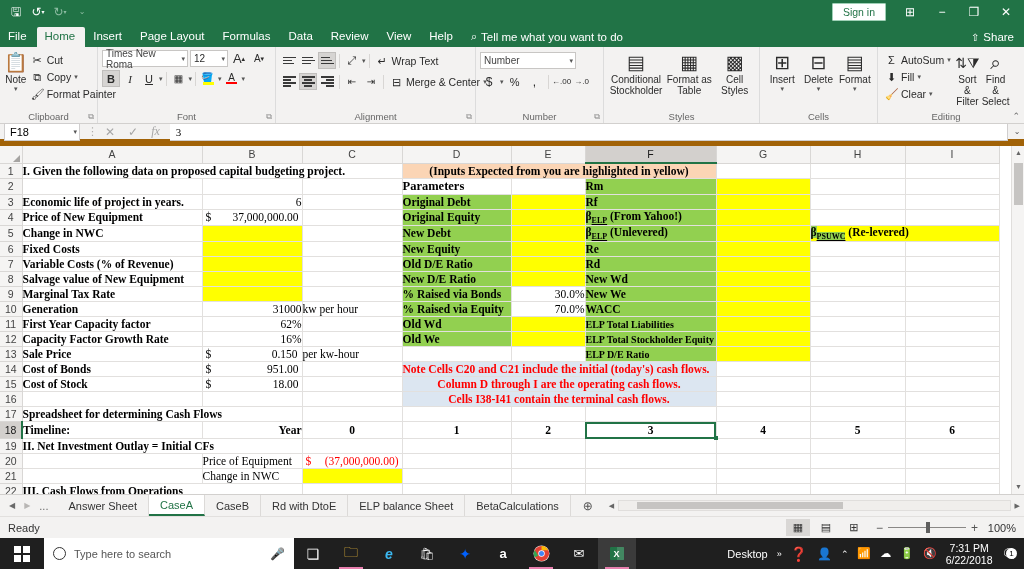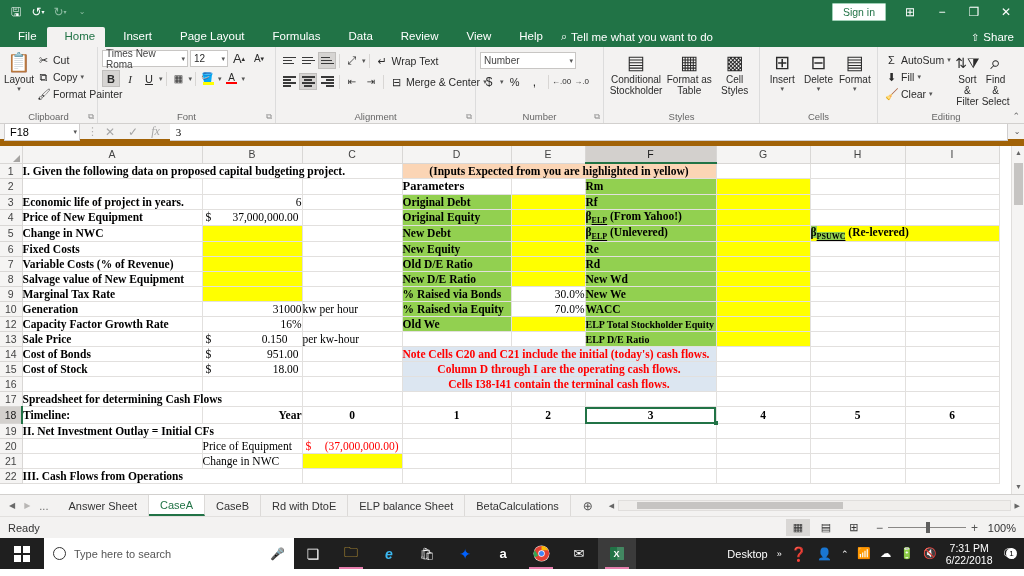--- a/index.html
+++ b/index.html
@@ -33,21 +33,21 @@
   }
   .winbtn {
     width: 32px; height: 24px; display: flex; align-items: center;
     justify-content: center; font-size: 12px; color: #fff;
   }
   
   .ribbon-tabs {
     height: 23px; background: #217346; display: flex; align-items: flex-end;
     color: #fff; font-size: 11.5px; position: relative;
   }
-  .rtab { padding: 4px 10px 5px 18px; line-height: 1; }
+  .rtab { padding: 4px 10px 5px 8px; line-height: 1; }
   .rtab.active { background: #f3f2f1; color: #217346; border-radius: 2px 2px 0 0; }
   .tellme { display: flex; align-items: center; gap: 4px; padding: 4px 8px; }
   .share-area {
     margin-left: auto; display: flex; align-items: center; gap: 4px;
     padding: 3px 10px 4px 0; font-size: 11.5px;
   }
   
   .ribbon {
     height: 77px; background: #f3f2f1; border-bottom: 1px solid #d2d0ce;
     display: flex; position: relative; font-size: 10.5px; color: #2b2b2b;
@@ -284,21 +284,21 @@
     <span>Share</span>
   </div>
 </div>
 
 <div class="ribbon">
 
   <div class="rgroup" style="width:98px">
     <div class="rgroup-body">
       <div class="bigbtn">
         <span class="glyph">📋</span>
-        <span>Layout</span>
+        <span>Note</span>
         <span class="caret">▾</span>
       </div>
       <div class="smallcol">
         <div class="smallbtn">
           <span class="ic">✂</span>
           <span>Cut</span>
         </div>
         <div class="smallbtn">
           <span class="ic">⧉</span>
           <span>Copy</span>
@@ -707,40 +707,52 @@
       <td class="cell pad r bk">31000</td>
       <td class="cell pad">kw per hour</td>
       <td class="cell pad b green bk">% Raised via Equity</td>
       <td class="cell pad r bk">70.0%</td>
       <td class="cell pad b green bk">WACC</td>
       <td class="cell yellow bk"></td>
       <td class="cell"></td>
       <td class="cell"></td>
     </tr>
 
+    <tr>
+      <td class="rowhead">11</td>
+      <td class="cell pad b bk">First Year Capacity factor</td>
+      <td class="cell pad r bk">62%</td>
+      <td class="cell"></td>
+      <td class="cell pad b green bk">Old Wd</td>
+      <td class="cell yellow bk"></td>
+      <td class="cell pad b green bk" style="font-size:10px">ELP Total Liabilities</td>
+      <td class="cell yellow bk"></td>
+      <td class="cell"></td>
+      <td class="cell"></td>
+    </tr>
 
     <tr>
       <td class="rowhead">12</td>
       <td class="cell pad b bk">Capacity Factor Growth Rate</td>
       <td class="cell pad r bk">16%</td>
       <td class="cell"></td>
       <td class="cell pad b green bk">Old We</td>
       <td class="cell yellow bk"></td>
       <td class="cell pad b green bk" style="font-size:10px">ELP Total Stockholder Equity</td>
       <td class="cell yellow bk"></td>
       <td class="cell"></td>
       <td class="cell"></td>
     </tr>
 
     <tr>
       <td class="rowhead">13</td>
       <td class="cell pad b bk">Sale Price</td>
       <td class="cell bk">
         <span class="dollar-left">$</span>
-        <span style="display:block;text-align:right;padding-right:14px">0.150</span>
+        <span style="display:block;text-align:right;padding-right:4px">0.150</span>
       </td>
       <td class="cell pad">per kw-hour</td>
       <td class="cell bk"></td>
       <td class="cell bk"></td>
       <td class="cell pad b green bk" style="font-size:10px">ELP D/E Ratio</td>
       <td class="cell yellow bk"></td>
       <td class="cell"></td>
       <td class="cell"></td>
     </tr>
 

